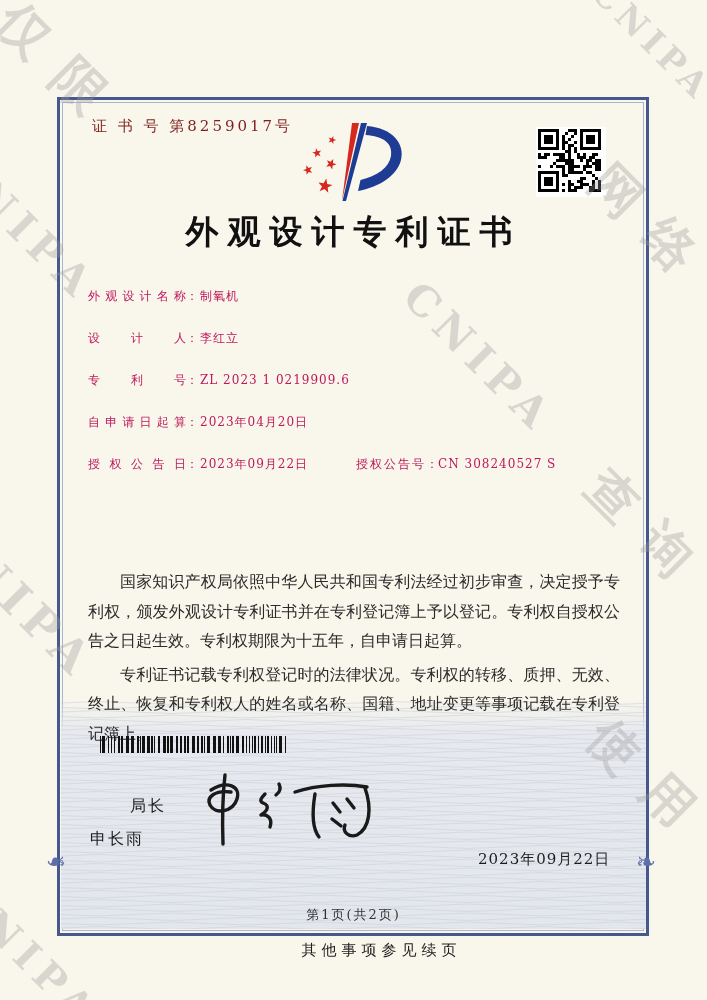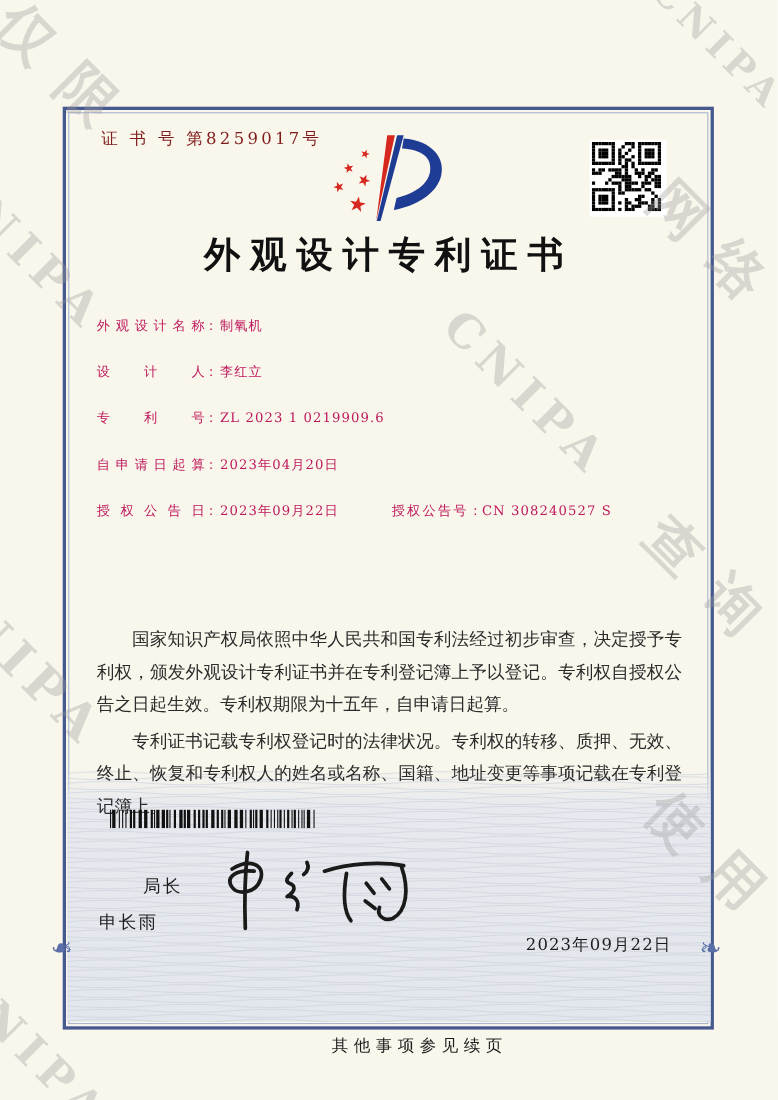--- a/index.html
+++ b/index.html
@@ -489,20 +489,21 @@
       <path d="M138,33 l7,9"></path>
       <path d="M152,29 l7,9"></path>
       <path d="M137,49 l9,7"></path>
     </svg>
   </div>
   <div class="sign-date">2023年09月22日</div>
 
   <div class="ornament orn-right">❧</div>
   <div class="ornament orn-left">❧</div>
 
+  <div class="page-num">第1页(共2页)</div>
   <div class="footer-note">其他事项参见续页</div>
 
   <div class="wm wm-1">仅限</div>
   <div class="wm wm-2">CNIPA</div>
   <div class="wm wm-3">CNIPA</div>
   <div class="wm wm-4">网络</div>
   <div class="wm wm-5">CNIPA</div>
   <div class="wm wm-6">CNIPA</div>
   <div class="wm wm-7">查询</div>
   <div class="wm wm-8">使用</div>

